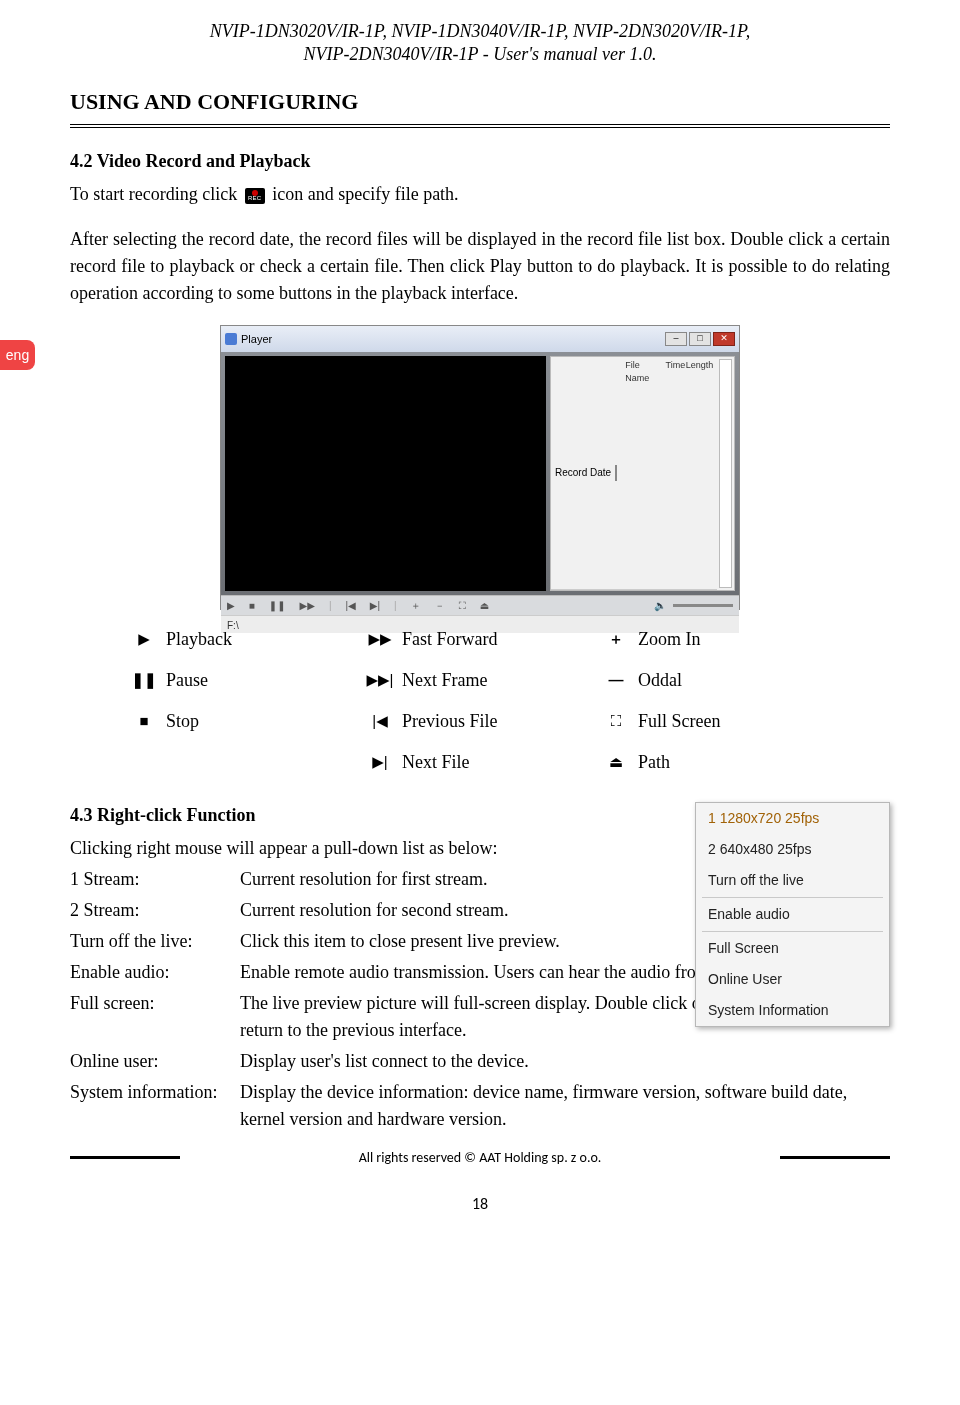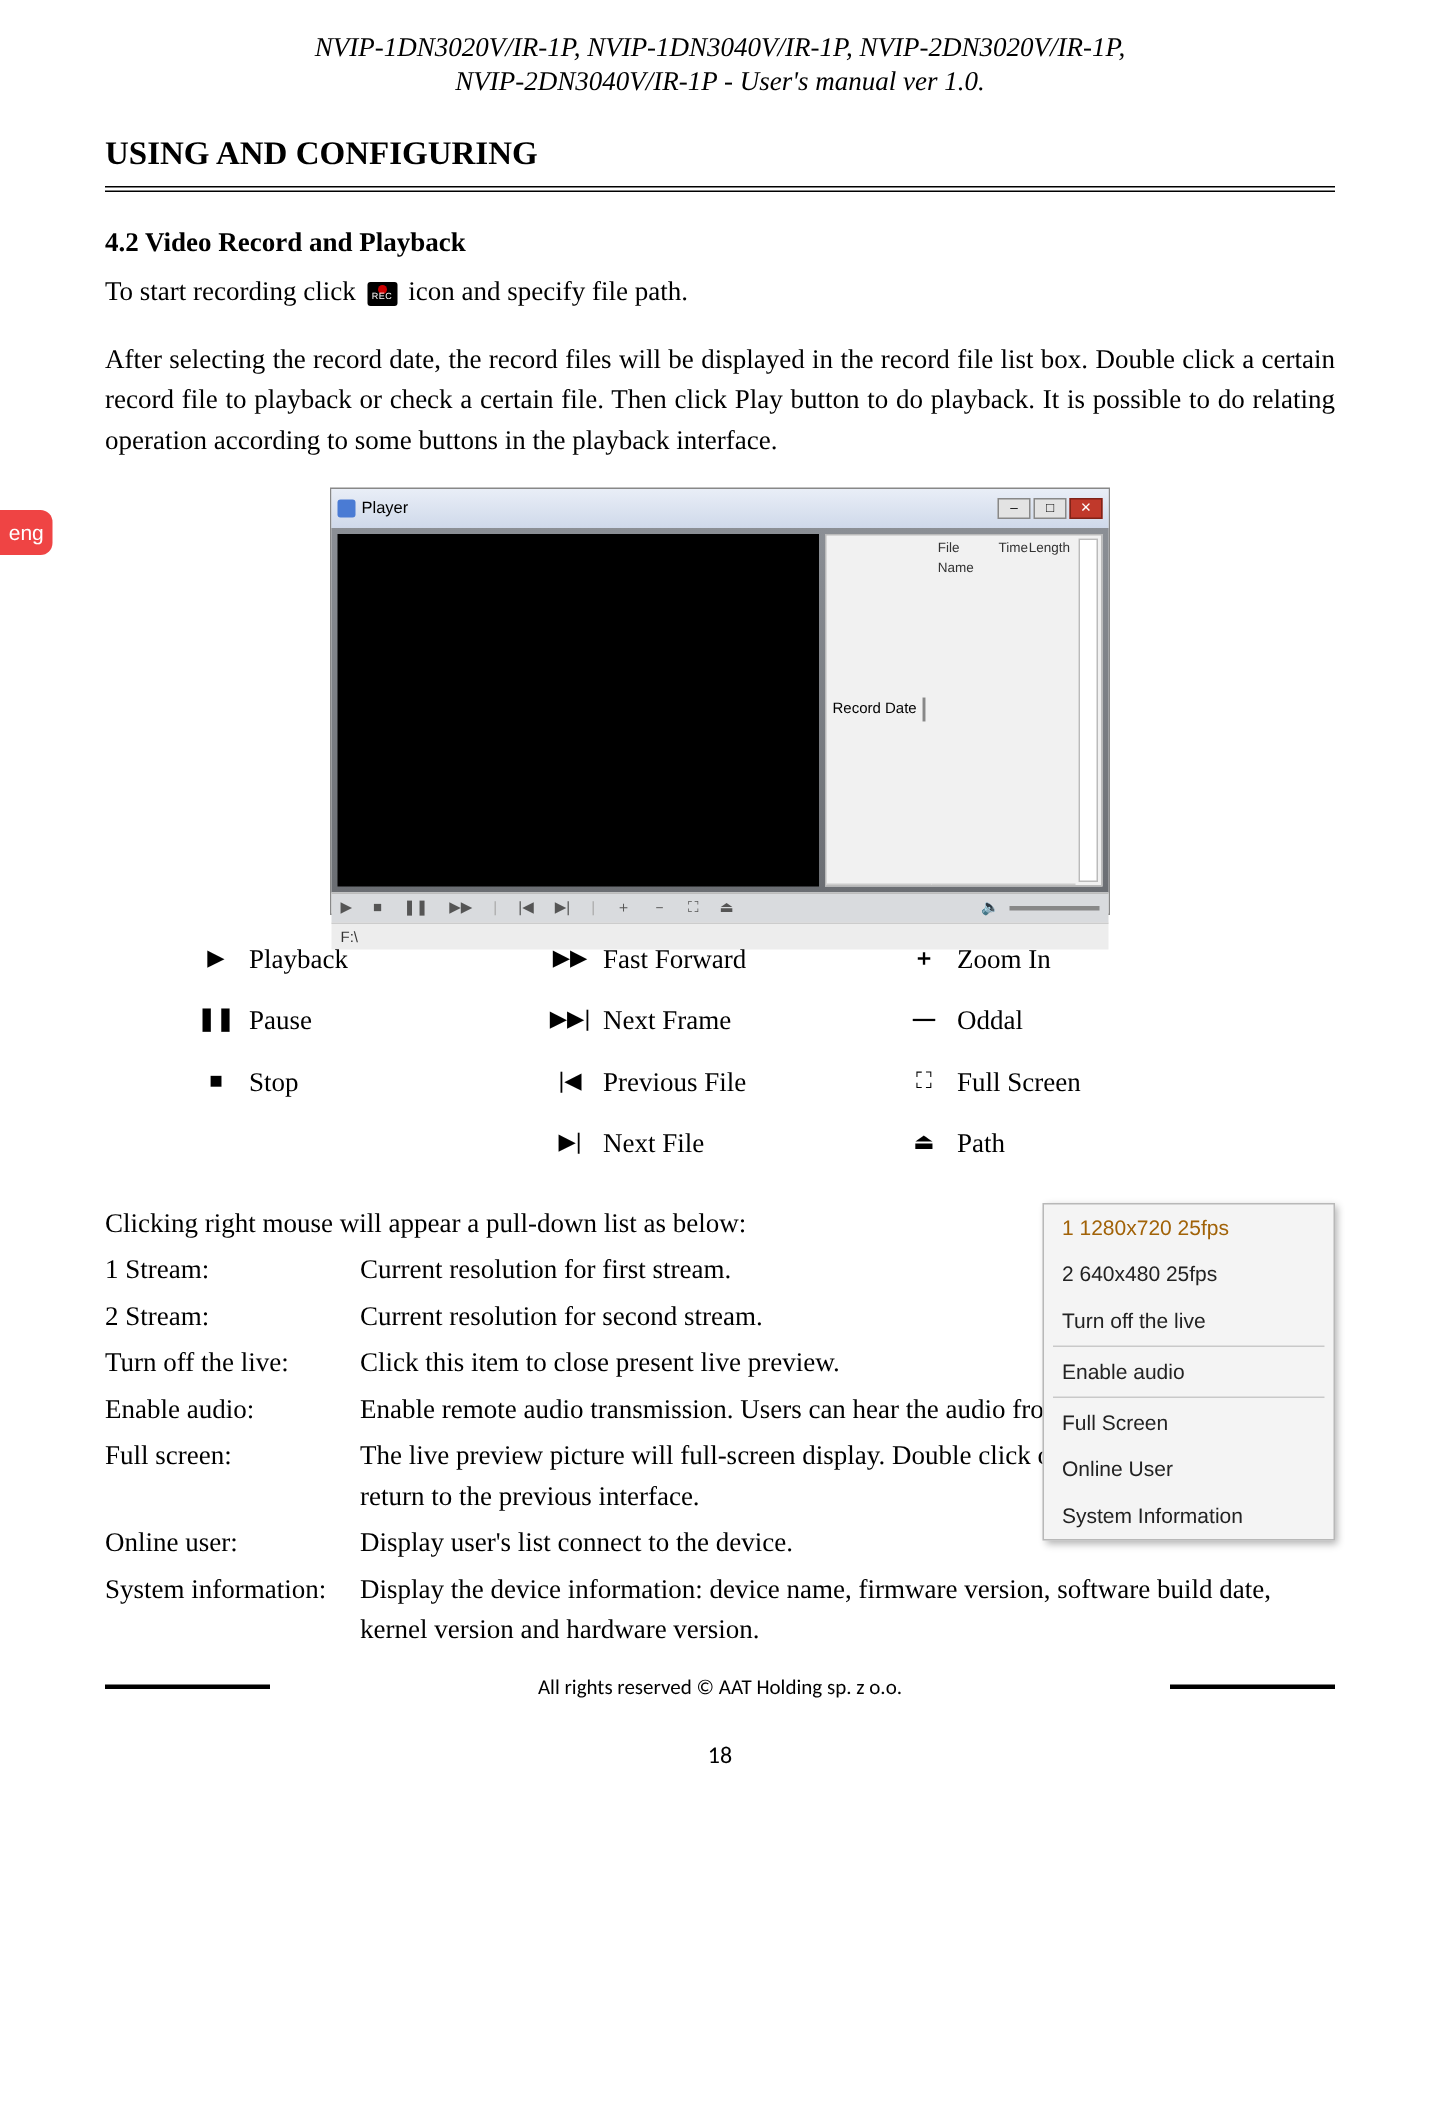--- a/index.html
+++ b/index.html
@@ -252,20 +252,21 @@
 
     <div class="ic"></div>
       <div></div>
     <div class="ic">▶|</div>
     <div>Next File</div>
     <div class="ic">⏏</div>
     <div>Path</div>
   </div>
 
   <div class="sec43">
+    <div class="sub-heading">4.3 Right-click Function</div>
     <p class="intro43">Clicking right mouse will appear a pull-down list as below:</p>
 
     <div class="context-menu">
       <div class="mi first">1 1280x720 25fps</div>
       <div class="mi">2 640x480 25fps</div>
       <div class="mi">Turn off the live</div>
       <div class="sep-line"></div>
       <div class="mi">Enable audio</div>
       <div class="sep-line"></div>
       <div class="mi">Full Screen</div>

